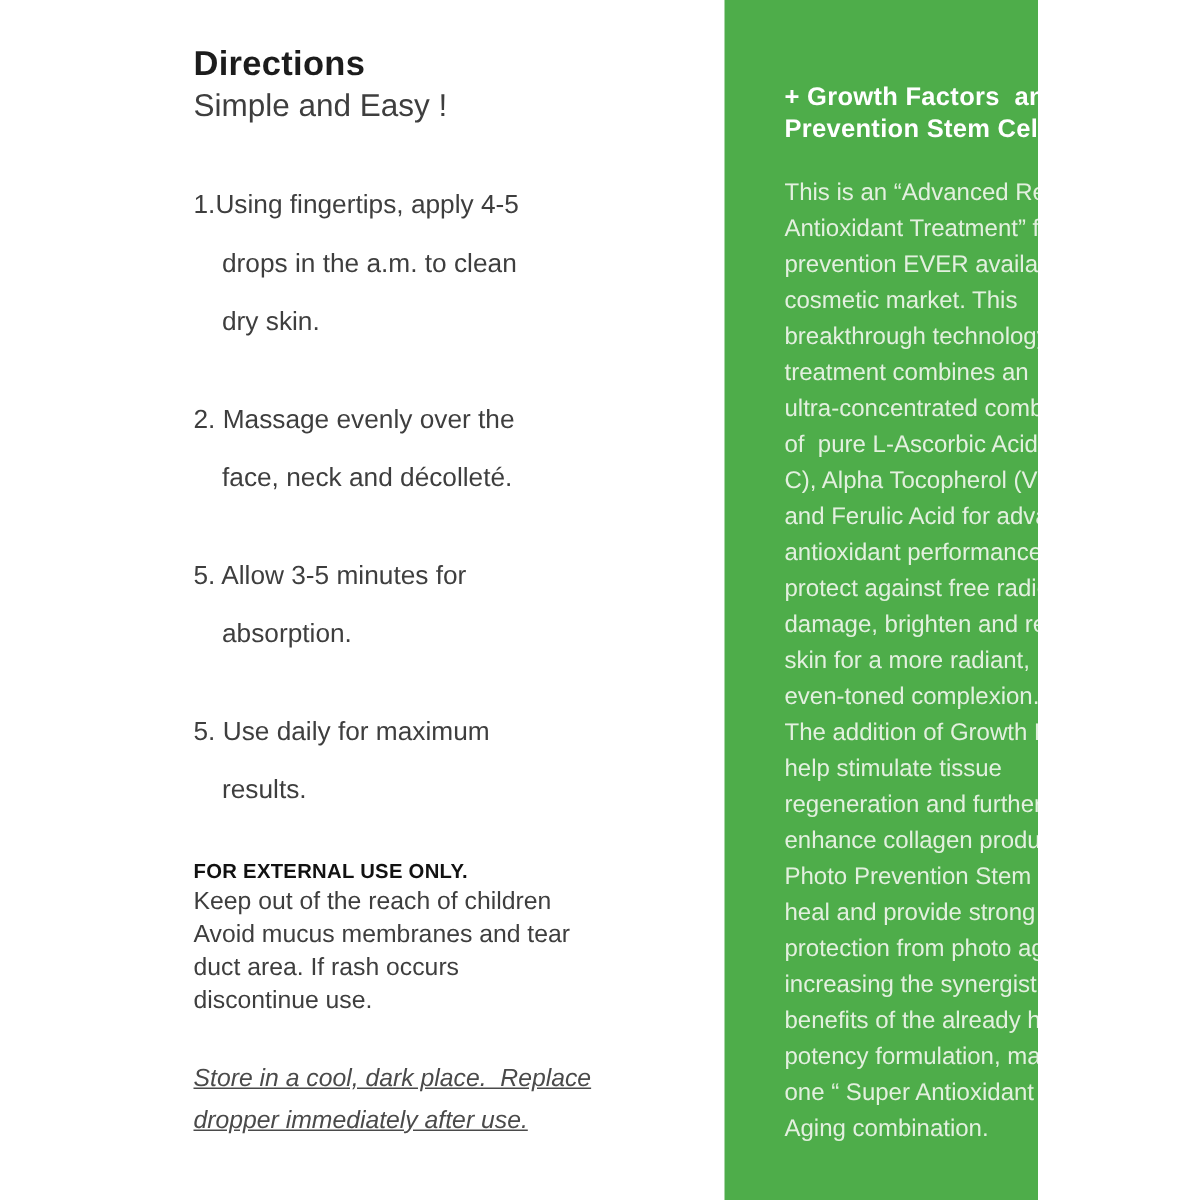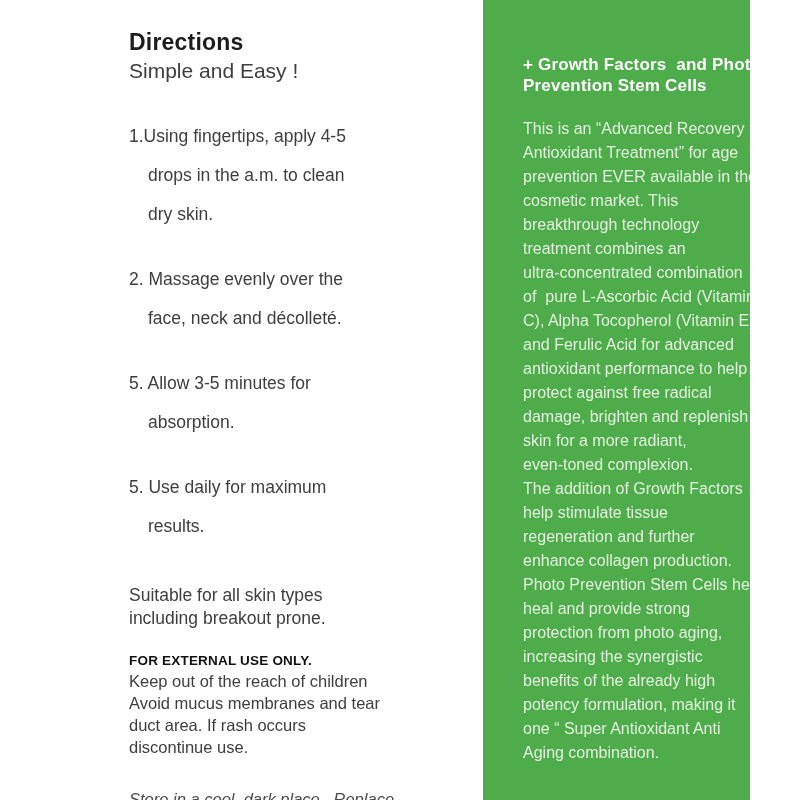--- a/index.html
+++ b/index.html
@@ -4,21 +4,21 @@
 <style>
   html,body { margin:0; padding:0; }
   body {
     width:800px; height:800px;
     background:#ffffff;
     font-family:"Liberation Sans", sans-serif;
     -webkit-font-smoothing:antialiased;
   }
   .page {
     position:relative;
-    width:750px; height:800px;
+    width:692px; height:800px;
     background:#ffffff;
     overflow:hidden;
   }
 
   
   .left-panel {
     position:absolute;
     left:129px; top:0;
     width:345px;
   }
@@ -124,22 +124,20 @@
 drops in the a.m. to clean
 dry skin.</div>
       <div class="direction-item">2. Massage evenly over the
 face, neck and décolleté.</div>
       <div class="direction-item">5. Allow 3-5 minutes for
 absorption.</div>
       <div class="direction-item">5. Use daily for maximum
 results.</div>
     </div>
 
-    <div class="suitability">Suitable for all skin types
-including breakout prone.</div>
 
     <div class="warning-title">FOR EXTERNAL USE ONLY.</div>
     <div class="warning-body">Keep out of the reach of children
 Avoid mucus membranes and tear
 duct area. If rash occurs
 discontinue use.</div>
 
     <div class="storage-note">Store in a cool, dark place.  Replace
 dropper immediately after use.</div>
   </div>

